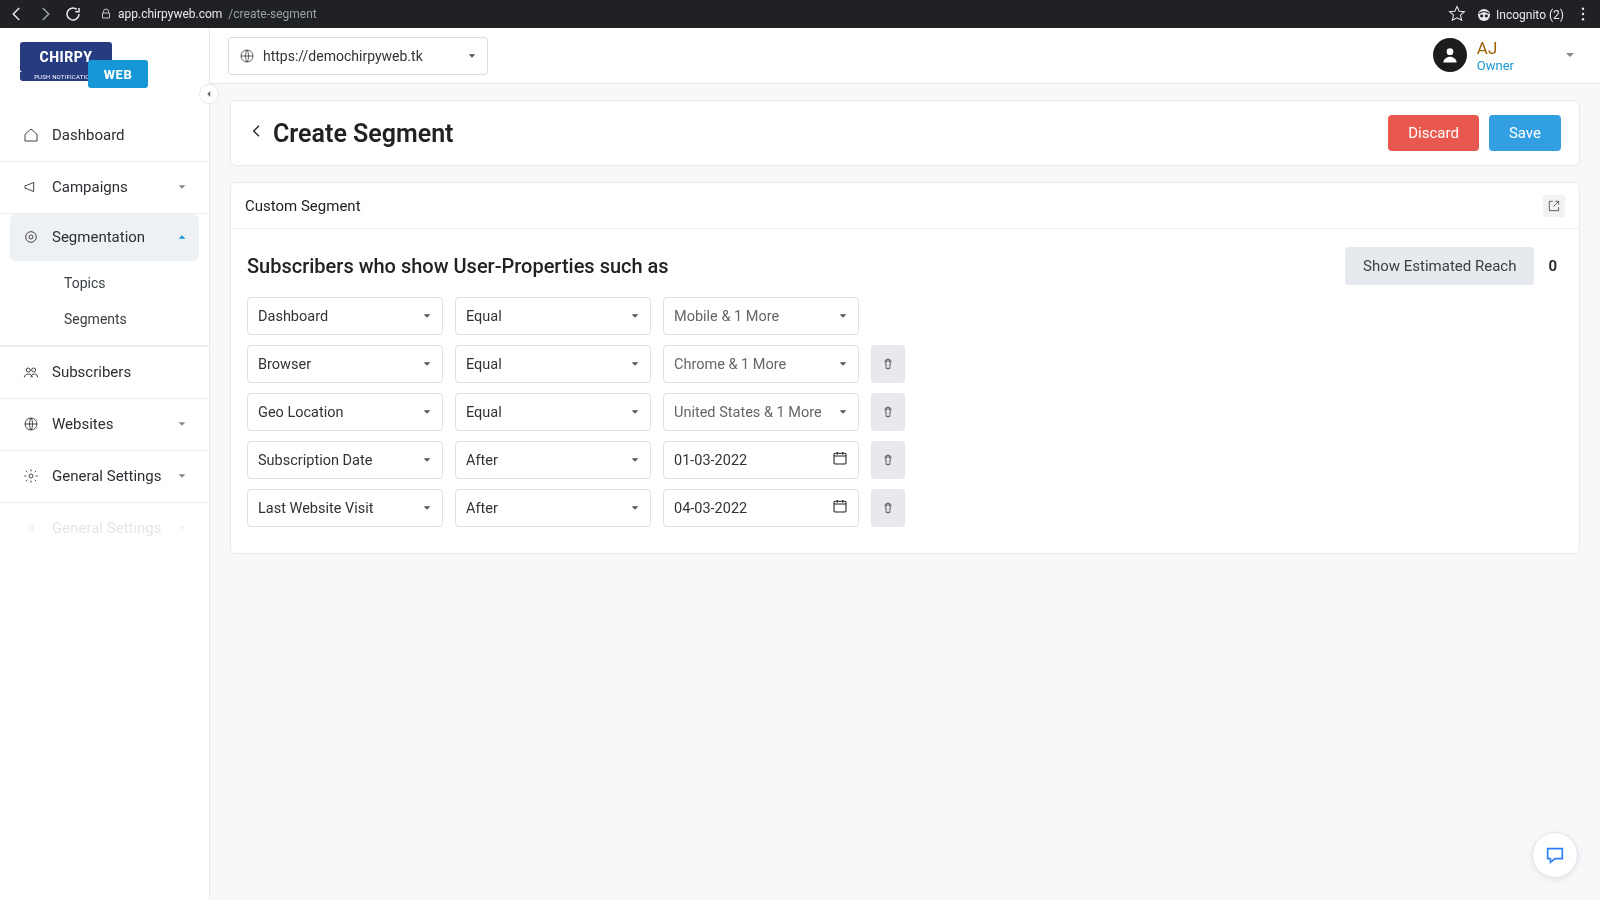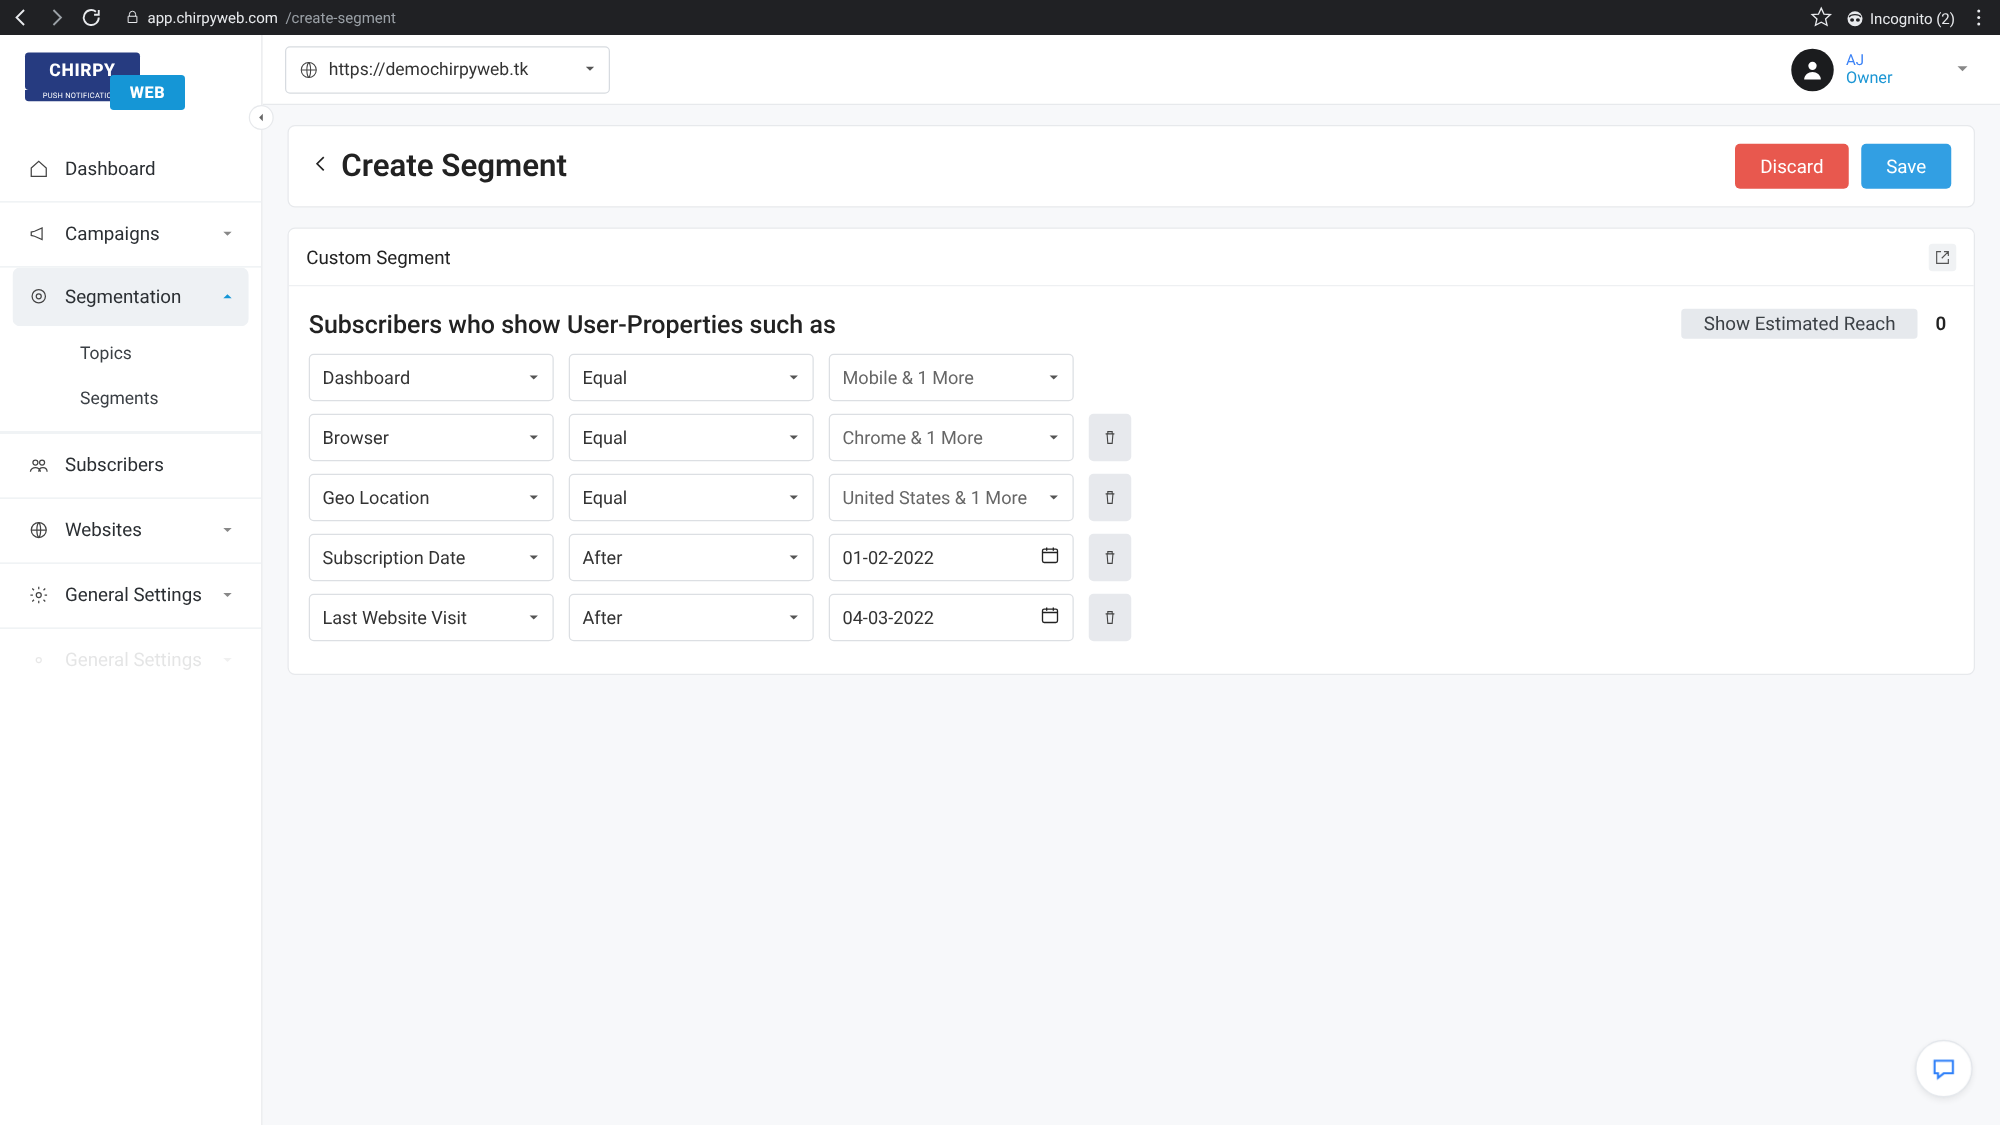--- a/index.html
+++ b/index.html
@@ -45,42 +45,42 @@
   .topbar { height:56px; background:#fff; border-bottom:1px solid #e7e9ec; display:flex; align-items:center; padding:0 18px; gap:16px; }
   .site-select { width:260px; height:38px; border:1px solid #d7dbe0; border-radius:4px; display:flex; align-items:center; padding:0 10px; font-size:14px; color:#333; gap:8px; background:#fff; cursor:pointer; }
   .site-select .globe { width:16px; height:16px; }
   .site-select .globe svg { width:16px; height:16px; stroke:#444; fill:none; stroke-width:1.3; }
   .site-select .sval { flex:1; }
   .site-select .dd svg { width:10px; height:10px; fill:#555; }
   .userbox { margin-left:auto; display:flex; align-items:center; gap:10px; cursor:pointer; padding-right:6px; }
   .userbox .avatar { width:34px; height:34px; border-radius:50%; background:#1b1c1e; display:flex; align-items:center; justify-content:center; }
   .userbox .avatar svg { width:20px; height:20px; fill:#fff; }
   .userbox .meta { display:flex; flex-direction:column; line-height:1.2; }
-  .userbox .name { font-size:12px; color:#3b82f6; }
+  .userbox .name { font-size:17px; color:#a16207; }
   .userbox .role { font-size:13px; color:#1c96d4; }
   .userbox .dd svg { width:12px; height:12px; fill:#888; margin-left:40px; }
 
   .content { flex:1; padding:16px 20px; overflow:auto; }
   .page-header { background:#fff; border:1px solid #e7e9ec; border-radius:6px; padding:14px 18px; display:flex; align-items:center; margin-bottom:16px; }
   .page-header .back { margin-right:8px; cursor:pointer; }
   .page-header .back svg { width:16px; height:16px; stroke:#222; fill:none; stroke-width:2; }
   .page-header h1 { font-size:25px; font-weight:600; color:#222; flex:1; }
   .btn { height:36px; padding:0 20px; border-radius:4px; font-size:15px; cursor:pointer; border:none; display:inline-flex; align-items:center; justify-content:center; }
   .btn-discard { background:#e8584e; color:#fff; margin-right:10px; }
   .btn-save { background:#329fe3; color:#fff; }
 
   .panel { background:#fff; border:1px solid #e7e9ec; border-radius:6px; padding:0; }
   .seg-name { height:46px; border-bottom:1px solid #eef0f2; padding:0 14px; display:flex; align-items:center; }
   .seg-name input { border:none; outline:none; flex:1; font-size:15px; color:#222; background:transparent; }
   .seg-name .open-icon { width:22px; height:22px; display:flex; align-items:center; justify-content:center; cursor:pointer; background:#f0f2f4; border-radius:3px; }
   .seg-name .open-icon svg { width:14px; height:14px; stroke:#555; fill:none; stroke-width:1.6; }
 
   .criteria-head { display:flex; align-items:center; padding:18px 16px 6px 16px; }
   .criteria-head h2 { font-size:20px; font-weight:500; color:#222; flex:1; }
-  .reach-btn { height:24px; padding:0 18px; background:#e6e9ed; color:#3c4146; border:none; border-radius:3px; font-size:15px; cursor:pointer; }
+  .reach-btn { height:38px; padding:0 18px; background:#e6e9ed; color:#3c4146; border:none; border-radius:3px; font-size:15px; cursor:pointer; }
   .reach-count { font-size:15px; font-weight:600; color:#222; margin-left:14px; margin-right:6px; }
 
   .rows { padding:6px 16px 26px 16px; display:flex; flex-direction:column; gap:10px; }
   .row { display:flex; align-items:center; gap:12px; }
   .sel { width:196px; height:38px; border:1px solid #dcdfe3; border-radius:4px; background:#fff; display:flex; align-items:center; padding:0 10px; font-size:14.5px; color:#333; cursor:pointer; }
   .sel .sval { flex:1; }
   .sel .dd svg { width:10px; height:10px; fill:#555; }
   .sel.val { color:#666; }
   .date-input { width:196px; height:38px; border:1px solid #dcdfe3; border-radius:4px; background:#fff; display:flex; align-items:center; padding:0 10px; font-size:14.5px; color:#333; }
   .date-input .dval { flex:1; }
@@ -392,21 +392,21 @@
                     <path d="M4 8l8 8 8-8z"></path>
                   </svg></span>
               </div>
               <div class="sel">
                 <span class="sval">After</span>
                 <span class="dd"><svg viewBox="0 0 24 24">
                     <path d="M4 8l8 8 8-8z"></path>
                   </svg></span>
               </div>
               <div class="date-input">
-                <span class="dval">01-02-2022</span>
+                <span class="dval">01-03-2022</span>
                 <span class="cal"><svg viewBox="0 0 24 24">
                     <rect x="3" y="5" width="18" height="16" rx="2" fill="none" stroke="#222" stroke-width="1.6"></rect>
                     <path d="M3 9h18M8 3v4M16 3v4" stroke="#222" stroke-width="1.6"></path>
                   </svg></span>
               </div>
               <button class="icon-btn">
                 <svg viewBox="0 0 24 24">
                   <path d="M6 7h12M9 7V4h6v3M8 7l1 13h6l1-13"></path>
                 </svg>
               </button>

